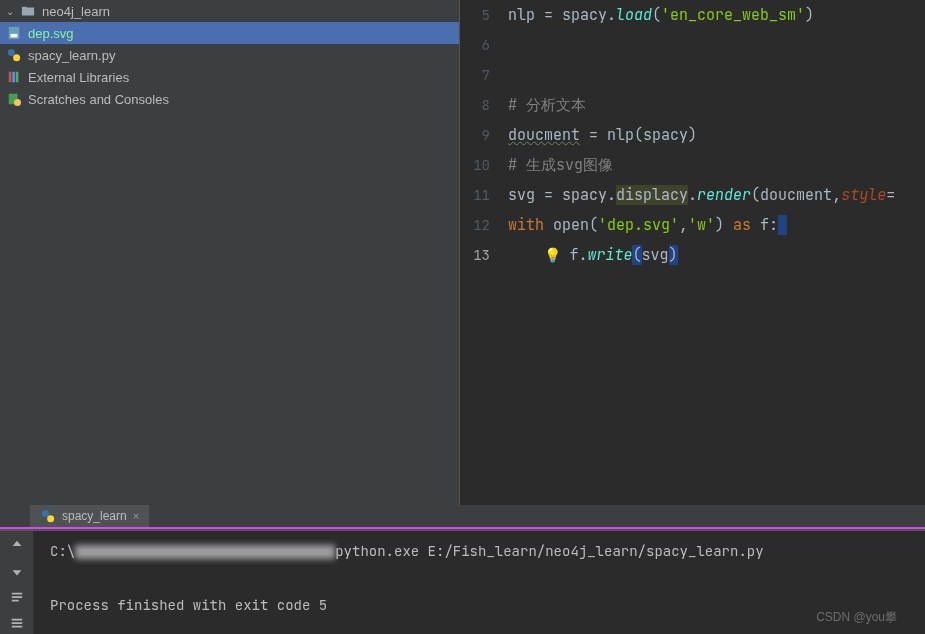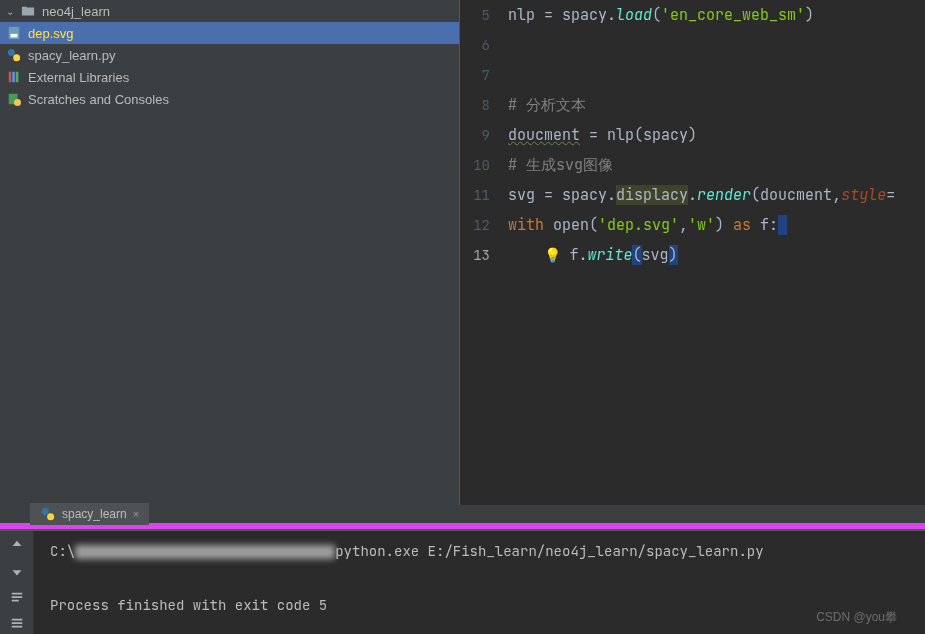--- a/index.html
+++ b/index.html
@@ -1,40 +1,40 @@
 <!DOCTYPE html>
 <html><head>
 <meta charset="utf-8">
 <style>
 * { margin:0; padding:0; box-sizing:border-box; }
 body { font-family:"Segoe UI",sans-serif; background:#2b2b2b; color:#a9b7c6; width:925px; height:634px; overflow:hidden; position:relative; }
 .main { display:flex; height:505px; }
 .sidebar { width:460px; background:#3c3f41; border-right:1px solid #555; font-size:13px; }
 .tree-item { display:flex; align-items:center; padding:2px 6px; color:#bbbbbb; cursor:pointer; height:22px; }
-.tree-item.selected { background:#4b6eaf; color:#fde047;text-align:right; }
+.tree-item.selected { background:#4b6eaf; color:#86efac;text-align:right; }
 .chev { width:12px; display:inline-block; color:#aaa; margin-right:2px; font-size:10px; }
 .icon { width:16px; height:16px; margin-right:6px; display:inline-flex; align-items:center; justify-content:center; }
 .icon svg { width:14px; height:14px; }
 .editor { flex:1; background:#2b2b2b; font-family:"JetBrains Mono",Consolas,monospace; font-size:15px; position:relative; }
 .line { display:flex; height:30px; align-items:center; }
 .lineno { width:48px; text-align:right; color:#4e5a65; padding-right:18px; font-size:14px; user-select:none; }
 .lineno.active { color:#a4a3a3; }
 .code { white-space:pre; position:relative; }
 .kw { color:#cc7832; }
 .str { color:#84cc16; }
 .ident { color:#a9b7c6; }
 .func { color:#5eead4;font-style:italic; }
 .param { color:#aa4926; font-style:italic; }
 .comment { color:#808080; }
 .hl-y { background:#40432b; }
 .hl-b { background:#214283; }
 .underline { text-decoration:underline wavy #6a8759; text-decoration-thickness:1px; }
 .bulb { color:#f2c348; font-size:14px; margin-right:8px; }
 .bottom { height:129px; background:#2b2b2b; border-top:2px solid #555; display:flex; }
-.tool-tabs { height:24px; background:#3c3f41; border-bottom:6px solid #d946ef; display:flex; align-items:center; padding-left:30px; }
+.tool-tabs { height:24px; background:#3c3f41; border-bottom:2px solid #d946ef; display:flex; align-items:center; padding-left:30px; }
 .tool-tab { display:flex; align-items:center; padding:3px 10px; font-size:12px; color:#bbb; background:#4e5254; border-radius:0; height:22px; }
 .close-x { margin-left:6px; color:#999; cursor:pointer; font-size:11px; }
 .run-gutter { width:34px; background:#3c3f41; display:flex; flex-direction:column; align-items:center; padding-top:4px; gap:6px; border-right:1px solid #323232;}
 .run-gutter .gicon { width:20px; height:20px; color:#afb1b3; display:flex; align-items:center; justify-content:center; cursor:pointer; }
 .console { flex:1; font-family:"JetBrains Mono",Consolas,monospace; font-size:14px; color:#bbbbbb; padding:8px 16px; line-height:24px; }
 .watermark { position:absolute; bottom:8px; right:28px; font-size:12px; color:#6d6d6d; }
 .tree-root > .tree-item { padding-left:6px; }
 .lvl2 { padding-left:48px; }
 .folder-icon { color:#9aa7b0; }
 .censor { background:#bbb; display:inline-block; width:260px; height:14px; filter:blur(3px); opacity:.8; vertical-align:middle;}

